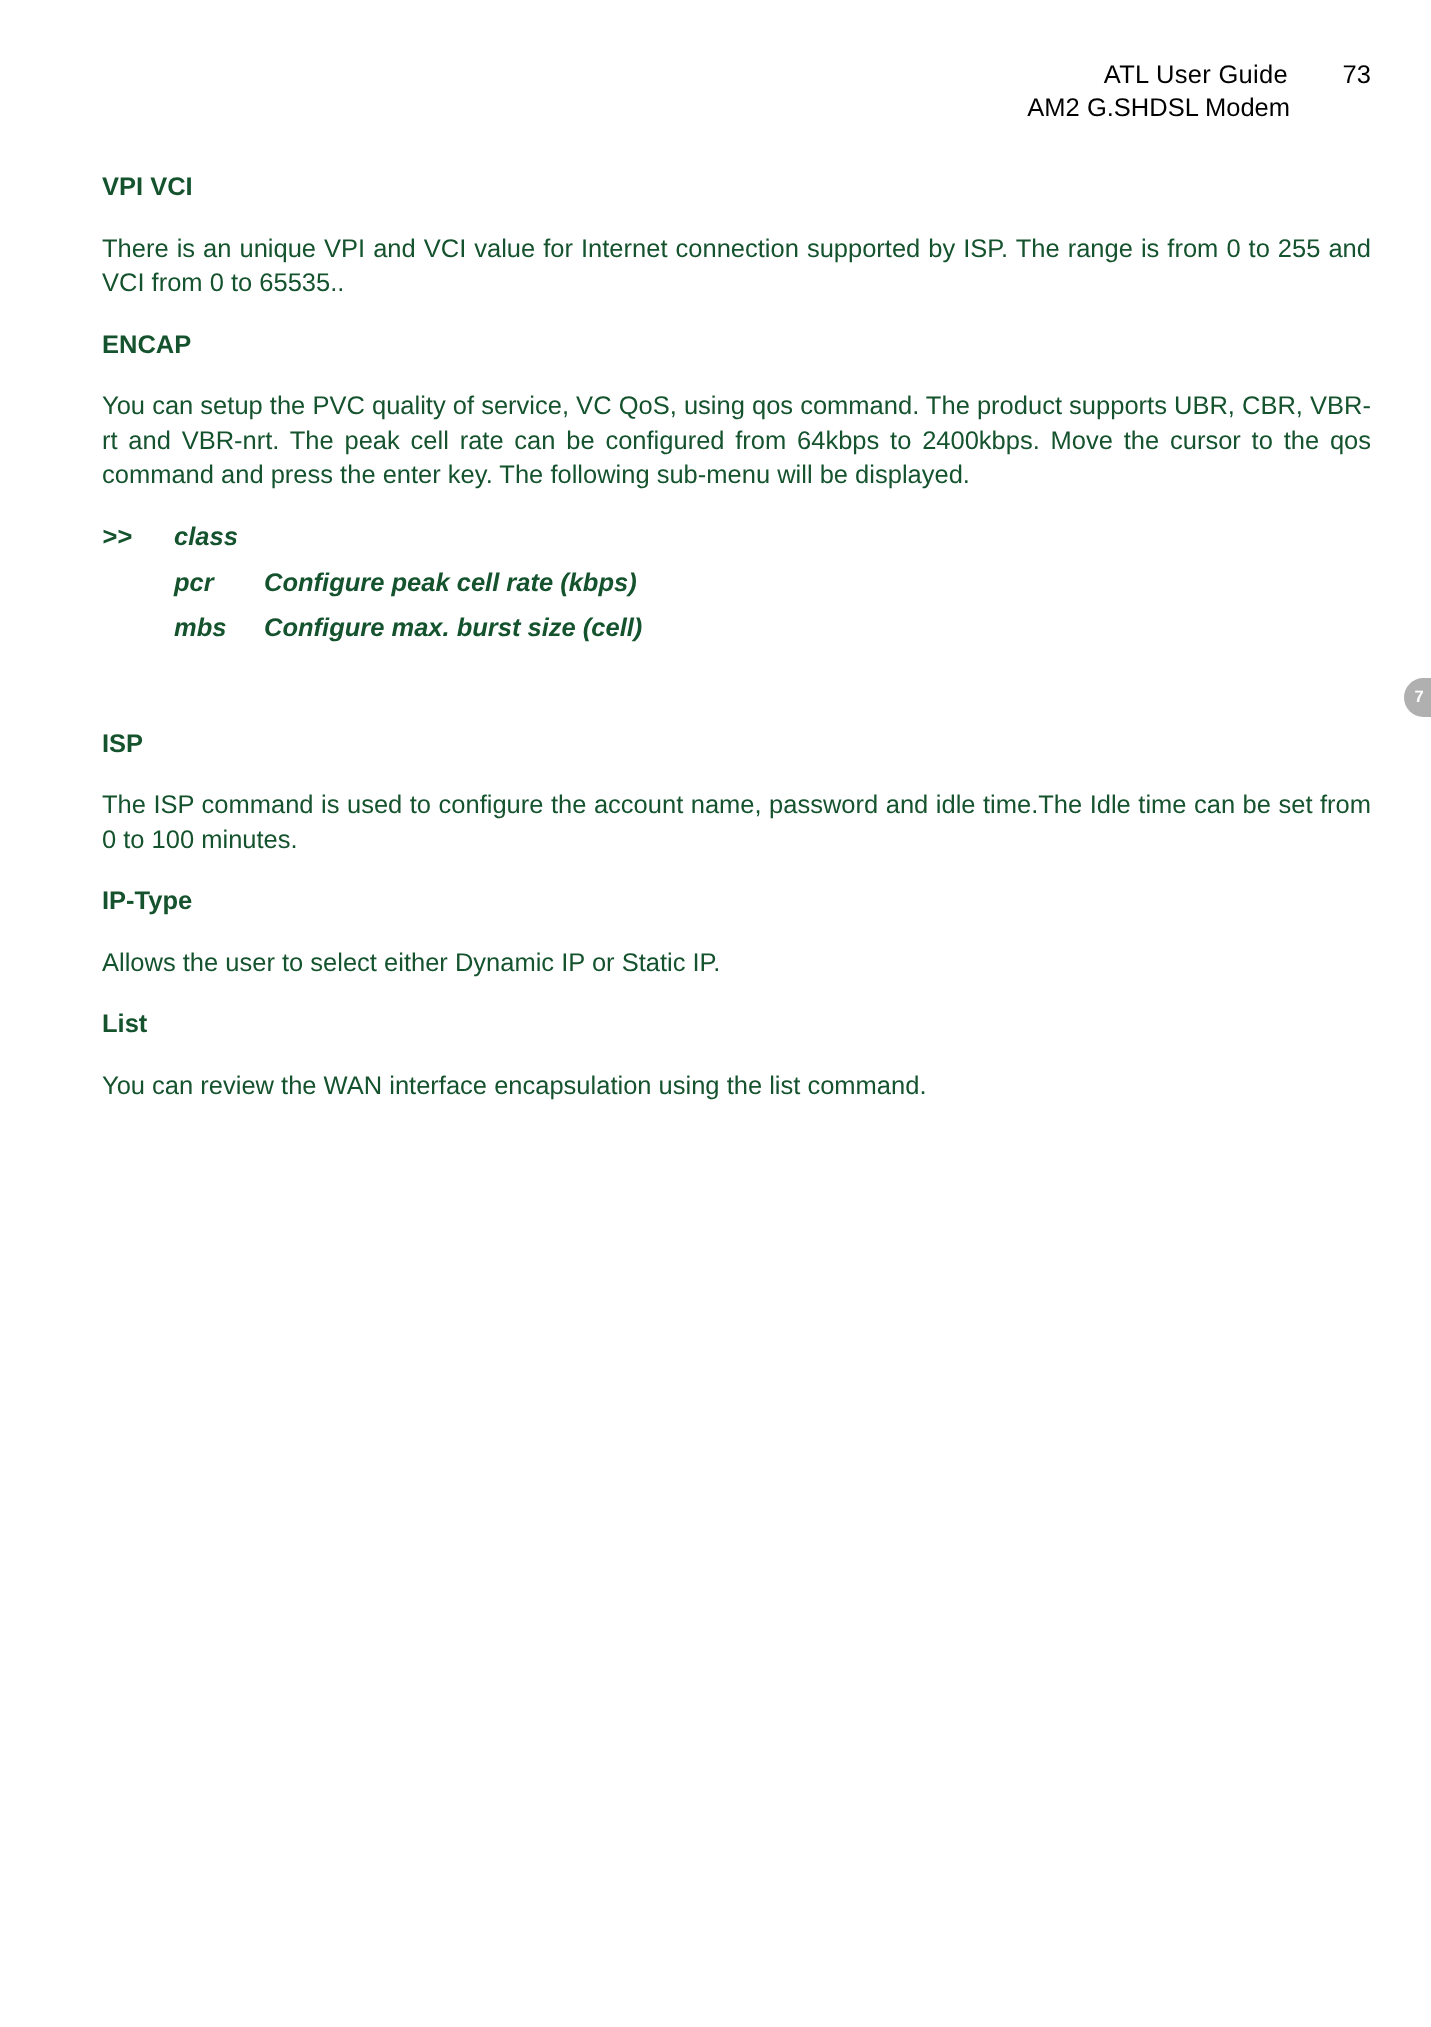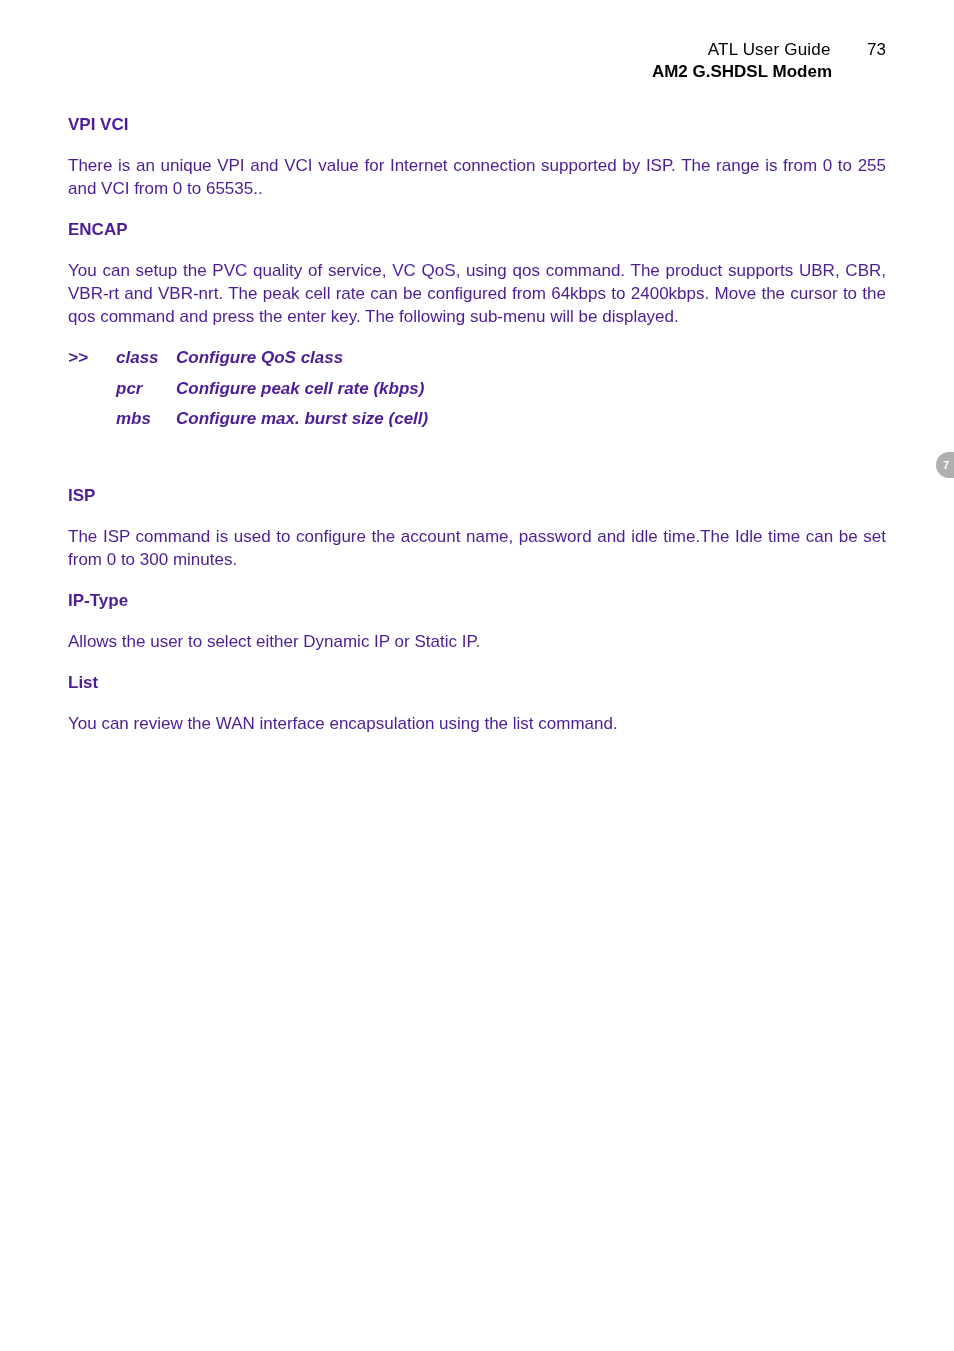--- a/index.html
+++ b/index.html
@@ -9,48 +9,48 @@
     }
     body {
       font-family: "Frutiger", "Helvetica Neue", Helvetica, Arial, sans-serif;
       background: #ffffff;
       width: 954px;
       height: 1351px;
       position: relative;
       color: #000;
     }
     .page {
-      padding: 40px 68px 40px 68px;
+      padding: 40px 40px 40px 68px;
     }
     .header {
       text-align: right;
       margin-bottom: 32px;
     }
     .header-line1 {
       font-size: 17px;
       font-weight: 300;
       letter-spacing: 0.2px;
       display: inline-block;
     }
     .page-number {
       font-size: 17px;
       font-weight: 300;
       display: inline-block;
       margin-left: 32px;
     }
     .header-line2 {
       font-size: 17px;
-      font-weight: 700;
+      font-weight: 400;
       margin-right: 54px;
       margin-top: 2px;
     }
     .content {
       font-size: 17px;
       line-height: 1.35;
-      color: #4c1d95;
+      color: #14532d;
     }
     .section-heading {
       font-weight: 700;
       font-size: 17px;
       margin-top: 0;
       margin-bottom: 18px;
     }
     .body-text {
       font-weight: 300;
       text-align: justify;
@@ -118,36 +118,35 @@
     <div class="body-text">There is an unique VPI and VCI value for Internet connection supported by ISP. The range is from 0 to 255 and VCI from 0 to 65535..</div>
 
     <div class="section-heading" style="margin-top:18px;">ENCAP</div>
 
     <div class="body-text">You can setup the PVC quality of service, VC QoS, using qos command. The product supports UBR, CBR, VBR-rt and VBR-nrt. The peak cell rate can be configured from 64kbps to 2400kbps. Move the cursor to the qos command and press the enter key. The following sub-menu will be displayed.</div>
 
     <div class="command-table">
       <div class="command-row">
         <span class="cursor-col">&gt;&gt;</span>
         <span class="cmd-col">class</span>
-        <span class="desc-col">Configure QoS class</span>
       </div>
       <div class="command-row">
         <span class="cursor-col"></span>
         <span class="cmd-col">pcr</span>
         <span class="desc-col">Configure peak cell rate (kbps)</span>
       </div>
       <div class="command-row">
         <span class="cursor-col"></span>
         <span class="cmd-col">mbs</span>
         <span class="desc-col">Configure max. burst size (cell)</span>
       </div>
     </div>
 
     <div class="section-heading section-gap-large">ISP</div>
-    <div class="body-text">The ISP command is used to configure the account name, password and idle time.The Idle time can be set from 0 to 300 minutes.</div>
+    <div class="body-text">The ISP command is used to configure the account name, password and idle time.The Idle time can be set from 0 to 100 minutes.</div>
 
     <div class="section-heading" style="margin-top:18px;">IP-Type</div>
     <div class="body-text">Allows the user to select either Dynamic IP  or Static IP.</div>
 
     <div class="section-heading" style="margin-top:18px;">List</div>
     <div class="body-text">You can review the WAN interface encapsulation using the list command.</div>
 
   </div>
 </div>
 

